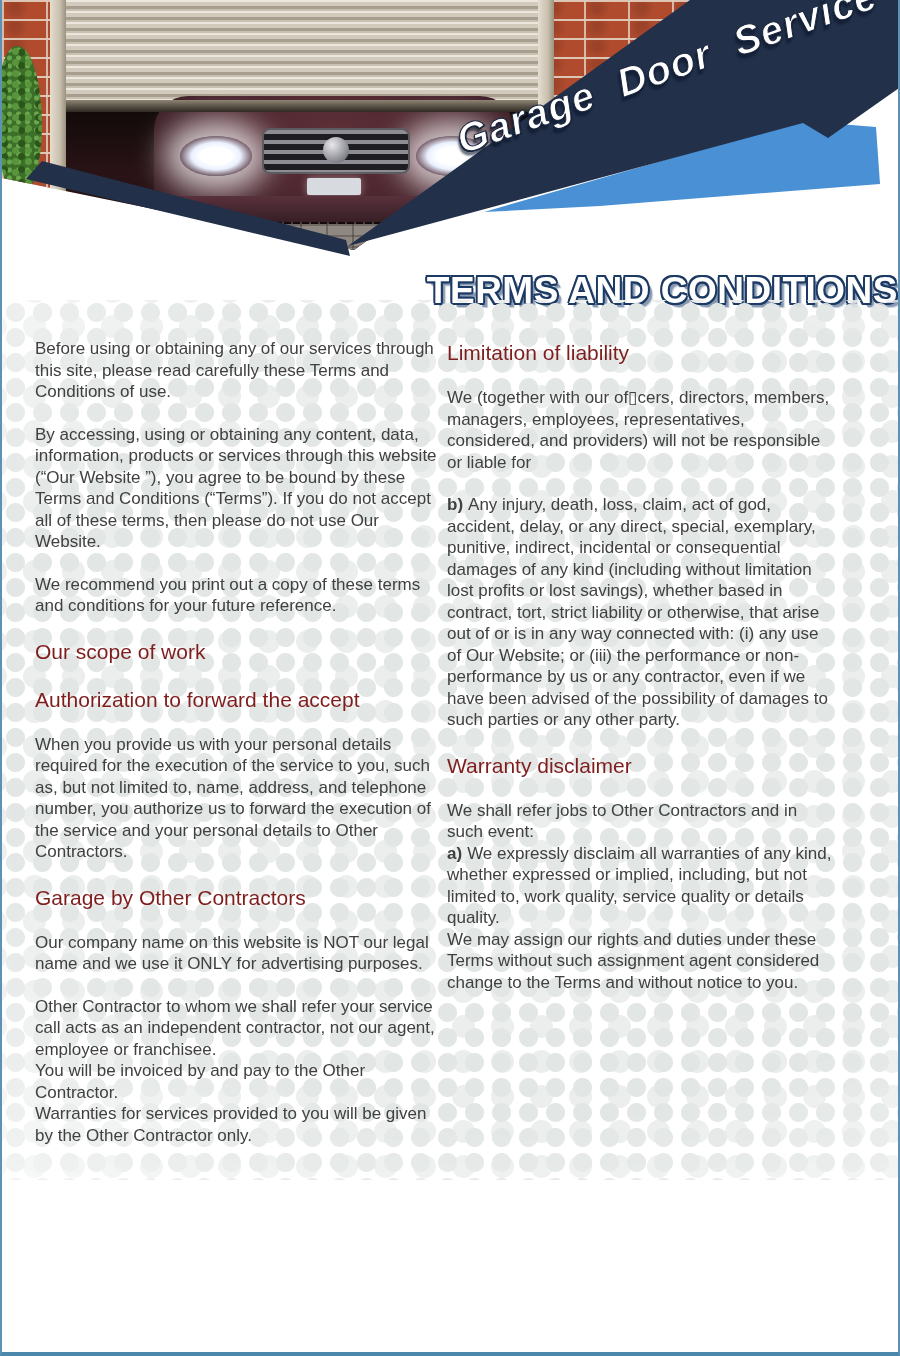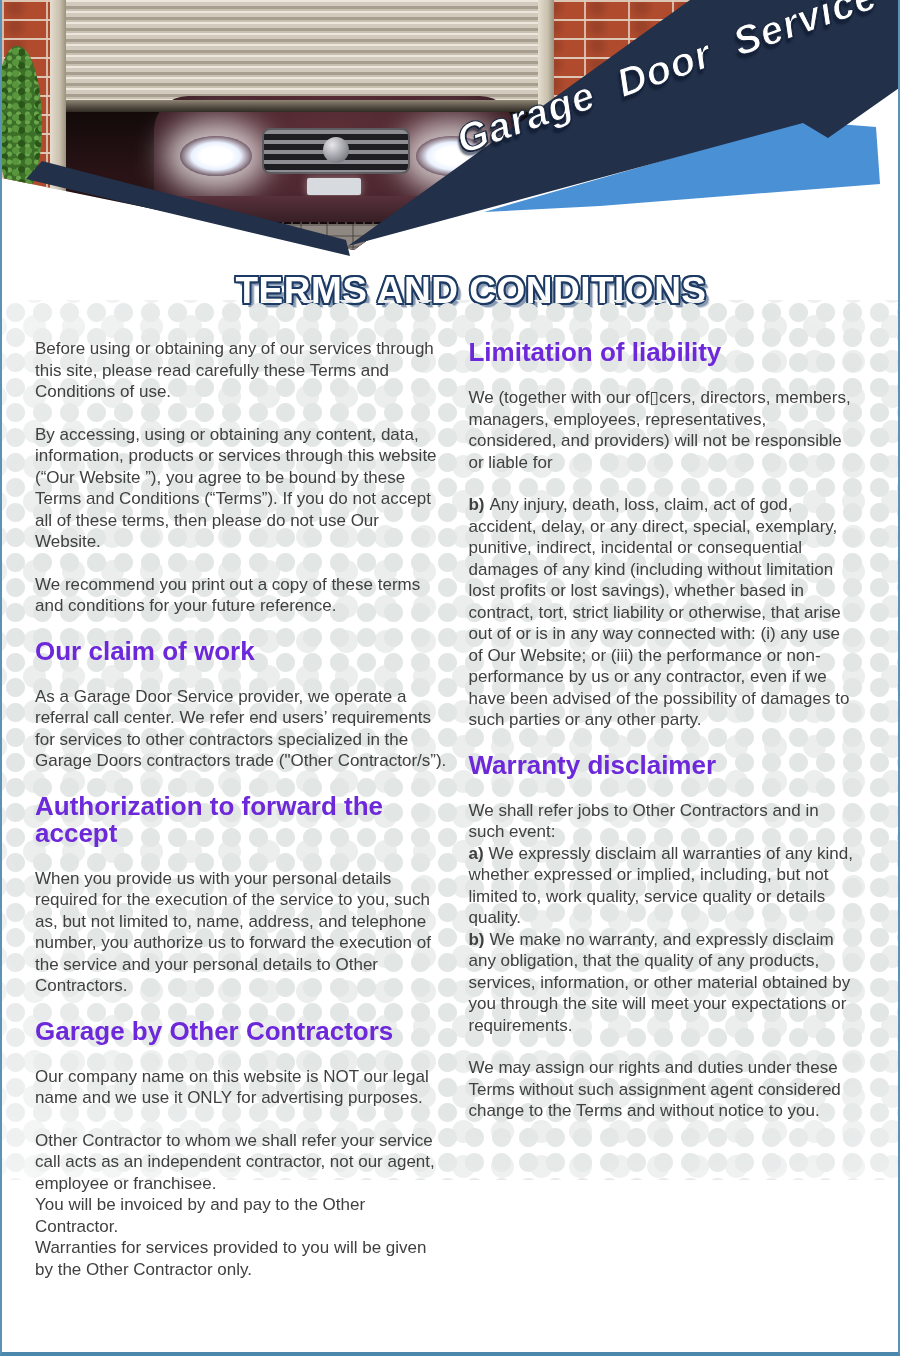--- a/index.html
+++ b/index.html
@@ -68,47 +68,47 @@
   .banner-label{
     position:absolute;z-index:5;left:456px;top:118px;height:46px;line-height:46px;
     transform:rotate(-19.5deg);transform-origin:left center;
     font-weight:700;font-style:italic;font-size:40px;color:#ffffff;
     letter-spacing:1px;word-spacing:14px;white-space:nowrap;
     -webkit-text-stroke:1px #16243c;
     text-shadow:-3px 4px 2px rgba(14,24,44,.6),-1px 1px 0 #16243c,1px 1px 0 #16243c;
   }
   
   .page-title{
-    margin:14px 0 0;text-align:center;font-size:37px;font-weight:700;letter-spacing:.5px;
+    margin:14px 0 0;text-align:right;font-size:37px;font-weight:700;letter-spacing:.5px;
     color:#ffffff;
     text-shadow:
       2px 0 0 #1c3a63,-2px 0 0 #1c3a63,0 2px 0 #1c3a63,0 -2px 0 #1c3a63,
       1.6px 1.6px 0 #1c3a63,-1.6px 1.6px 0 #1c3a63,1.6px -1.6px 0 #1c3a63,-1.6px -1.6px 0 #1c3a63,
       4px 4px 0 rgba(77,104,140,.5),5px 5px 1px rgba(77,104,140,.35);
     padding-left: 42px;
   }
   
   .dots{
     position:absolute;left:0;right:0;top:300px;height:880px;z-index:0;pointer-events:none;
     background-image:
       radial-gradient(circle,#e2e6e5 9px,rgba(226,230,229,0) 10px),
       radial-gradient(circle,#eceeee 11px,rgba(236,238,238,0) 12px);
     background-size:27px 25px,39px 35px;
     background-position:0 0,13px 9px;
     -webkit-mask-image:radial-gradient(120% 95% at 60% 45%,#000 50%,transparent 98%);
     mask-image:radial-gradient(120% 95% at 60% 45%,#000 50%,transparent 98%);
   }
   
-  .content{position:relative;z-index:1;display:flex;gap:22px;padding:26px 40px 0 33px;}
+  .content{position:relative;z-index:1;display:flex;padding:26px 40px 0 33px;}
   .col{color:#404040;font-size:17px;line-height:21.5px;}
   .col-left{width:412px;}
   .col-right{width:390px;}
   .para{margin:0 0 21px;white-space:pre-line;}
   .para.tight{margin-bottom:0;}
-  .sec-h{margin:14px 0 21px;font-size:26px;line-height:27px;font-weight:700;color:#6d28d9;}
+  .sec-h{margin:14px 0 21px;font-size:21px;line-height:27px;font-weight:400;color:#7f1d1d;}
   .col-right .sec:first-child .sec-h{margin-top:1px;}
   .mk{font-weight:700;margin-right:5px;}
 </style>
 </head>
 <body>
 
 <div class="page">
 
   <div class="header">
     <div class="layer photo">
@@ -143,22 +143,21 @@
   <div class="dots"></div>
 
   <div class="content">
 
     <div class="col col-left">
       <p class="para">Before using or obtaining any of our services through this site, please read carefully these Terms and Conditions of use.</p>
       <p class="para">By accessing, using or obtaining any content, data, information, products or services through this website (“Our Website ”), you agree to be bound by these Terms and Conditions (“Terms”). If you do not accept all of these terms, then please do not use Our Website.</p>
       <p class="para">We recommend you print out a copy of these terms and conditions for your future reference.</p>
 
       <div class="sec">
-        <h2 class="sec-h">Our claim of work</h2>
-        <p class="para">As a Garage Door Service provider, we operate a referral call center. We refer end users’ requirements for services to other contractors specialized in the Garage Doors contractors trade ("Other Contractor/s”).</p>
+        <h2 class="sec-h">Our scope of work</h2>
       </div>
 
       <div class="sec">
         <h2 class="sec-h">Authorization to forward the accept</h2>
         <p class="para">When you provide us with your personal details required for the execution of the service to you, such as, but not limited to, name, address, and telephone number, you authorize us to forward the execution of the service and your personal details to Other Contractors.</p>
       </div>
 
       <div class="sec">
         <h2 class="sec-h">Garage by Other Contractors</h2>
         <p class="para">Our company name on this website is NOT our legal name and we use it ONLY for advertising purposes.</p>
@@ -172,21 +171,20 @@
       <div class="sec">
         <h2 class="sec-h">Limitation of liability</h2>
         <p class="para">We (together with our of▯cers, directors, members, managers, employees, representatives, considered, and providers) will not be responsible or liable for</p>
         <p class="para"><b class="mk">b)</b><span>Any injury, death, loss, claim, act of god, accident, delay, or any direct, special, exemplary, punitive, indirect, incidental or consequential damages of any kind (including without limitation lost profits or lost savings), whether based in contract, tort, strict liability or otherwise, that arise out of or is in any way connected with: (i) any use of Our Website; or (iii) the performance or non-performance by us or any contractor, even if we have been advised of the possibility of damages to such parties or any other party.</span></p>
       </div>
 
       <div class="sec">
         <h2 class="sec-h">Warranty disclaimer</h2>
         <p class="para tight">We shall refer jobs to Other Contractors and in such event:</p>
         <p class="para tight"><b class="mk">a)</b><span>We expressly disclaim all warranties of any kind, whether expressed or implied, including, but not limited to, work quality, service quality or details quality.</span></p>
-        <p class="para"><b class="mk">b)</b><span>We make no warranty, and expressly disclaim any obligation, that the quality of any products, services, information, or other material obtained by you through the site will meet your expectations or requirements.</span></p>
       </div>
 
       <div class="sec">
         <p class="para">We may assign our rights and duties under these Terms without such assignment agent considered change to the Terms and without notice to you.</p>
       </div>
     </div>
 
   </div>
 </div>
 

